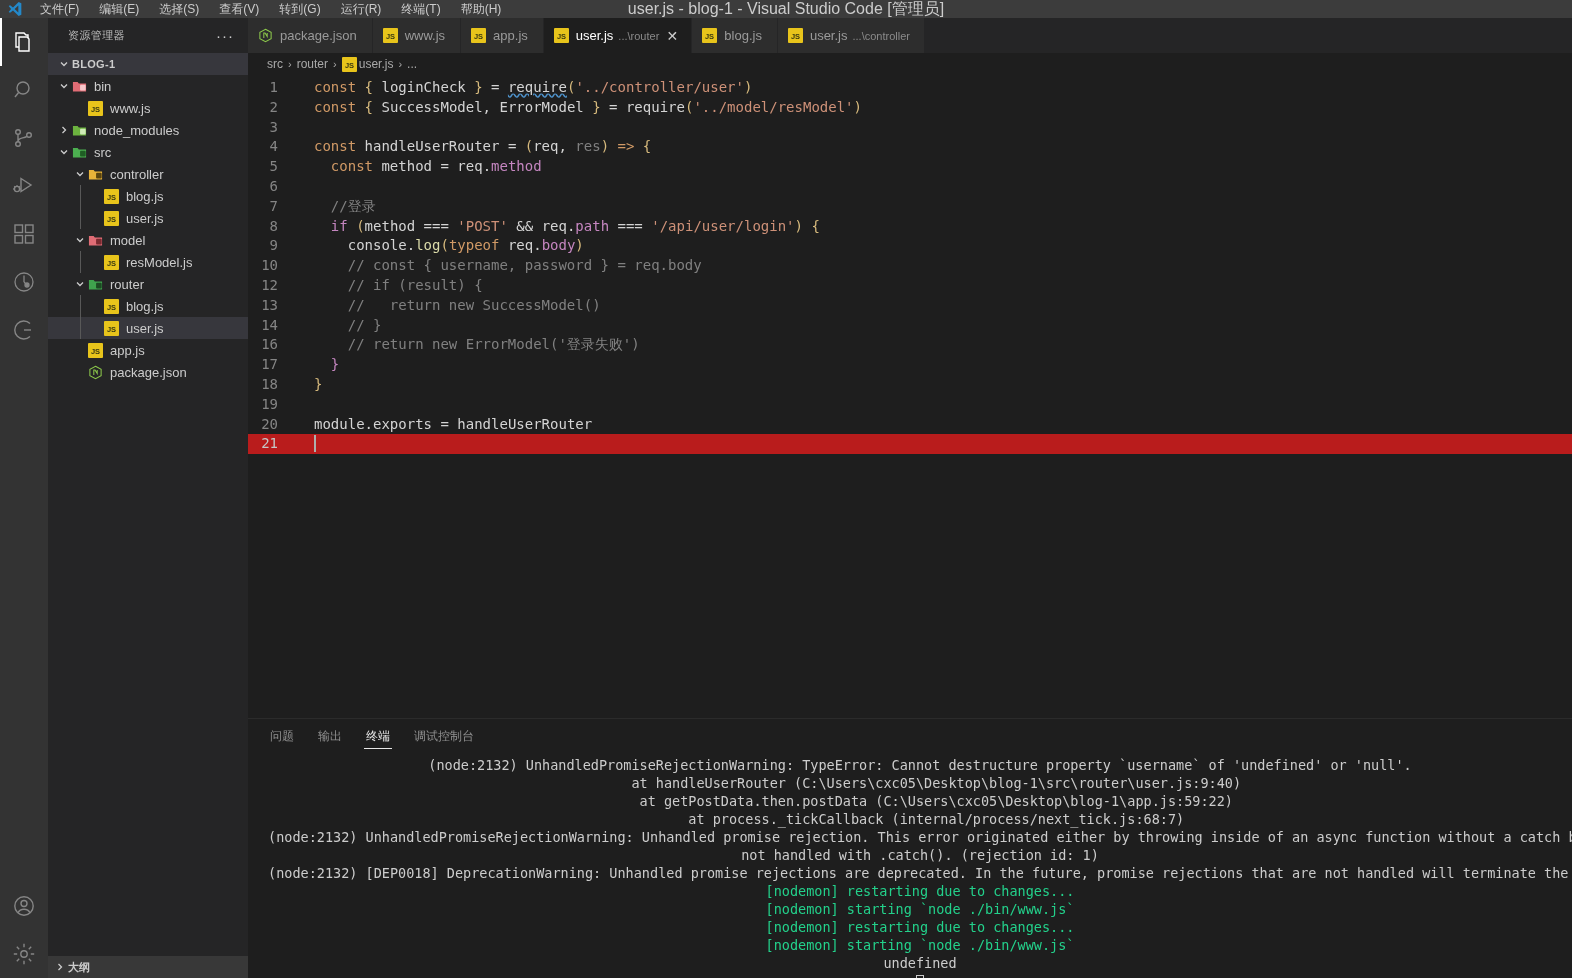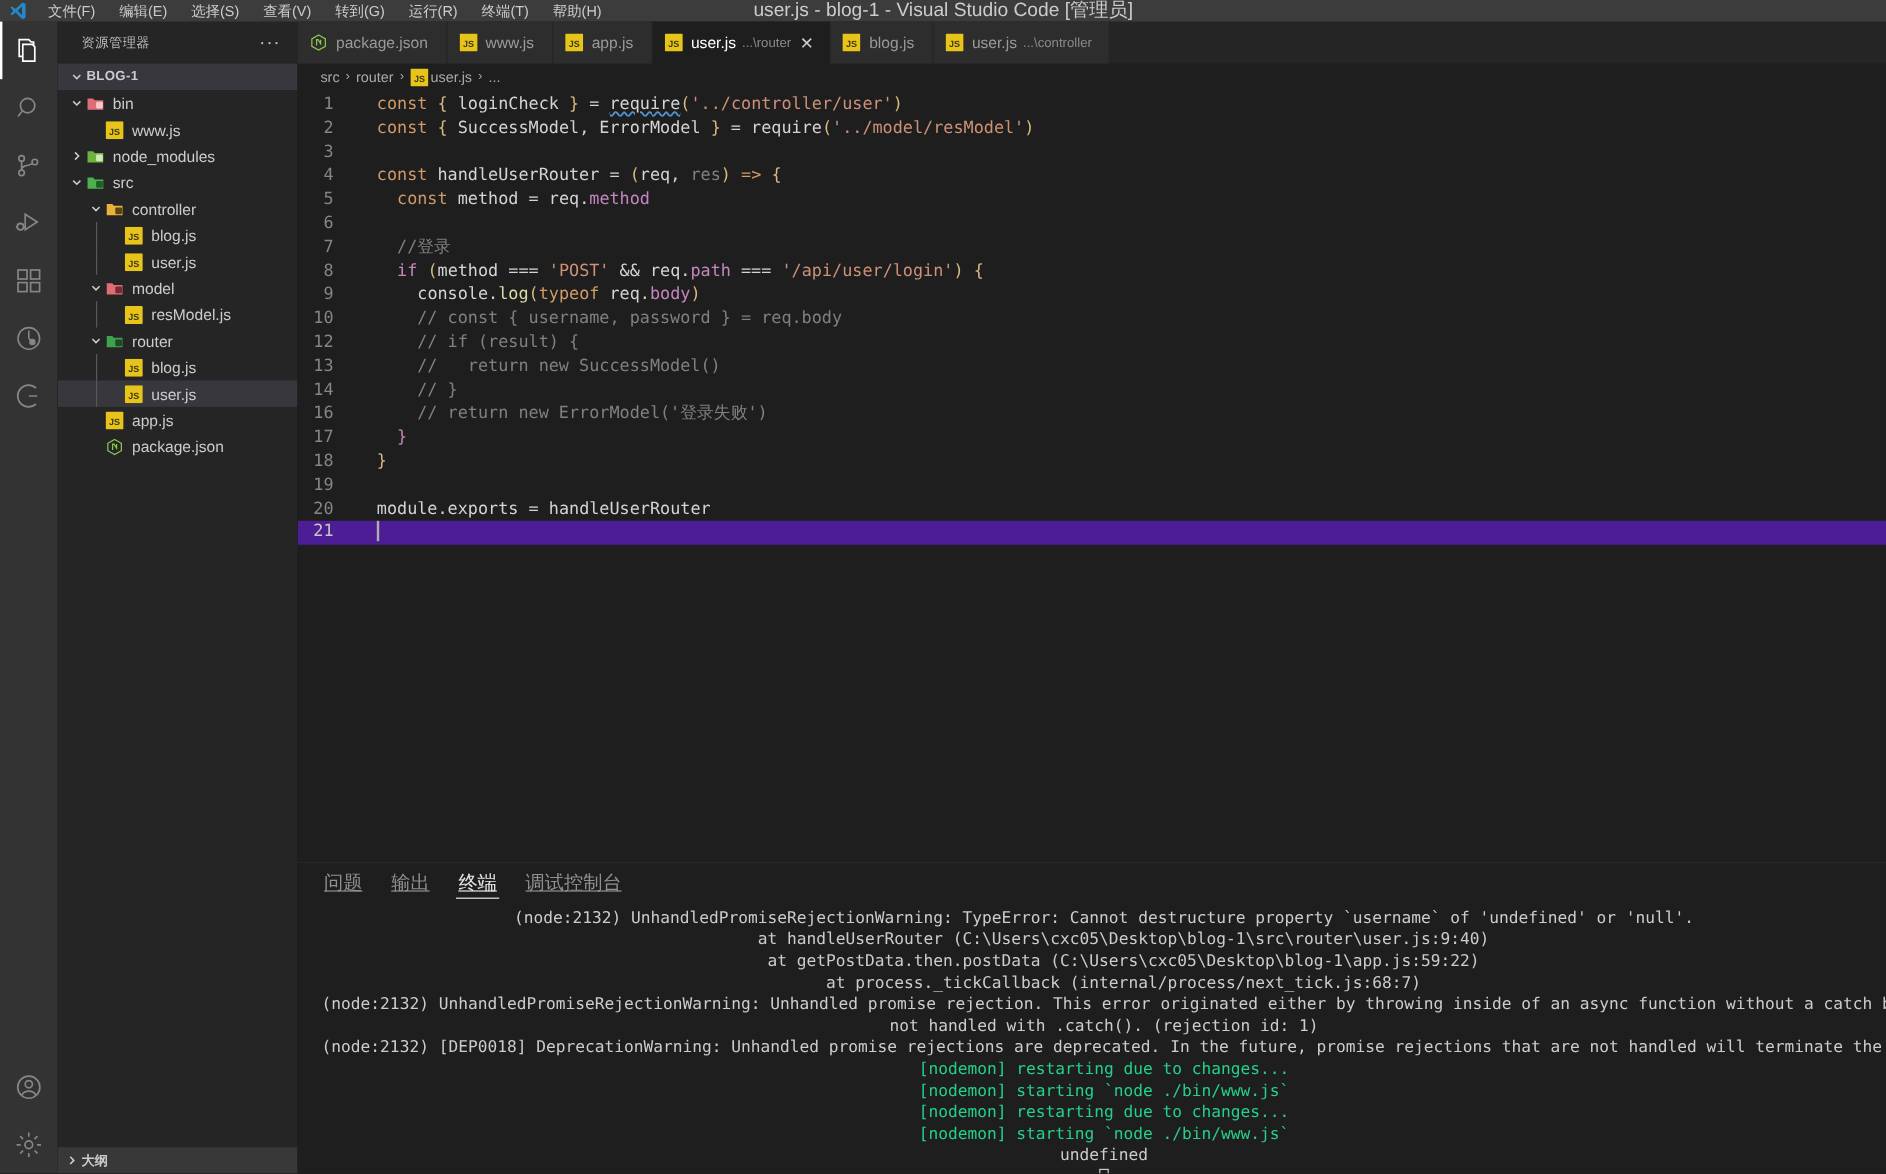--- a/index.html
+++ b/index.html
@@ -111,43 +111,43 @@
     font-family: "DejaVu Sans Mono", "Liberation Mono", monospace;
     font-size: 14px; line-height: 19.8px;
     padding-top: 3px;
   }
   .cl { display: flex; height: 19.8px; align-items: center; white-space: pre; }
   .ln {
     width: 48px; flex: 0 0 48px; text-align: right; padding-right: 18px;
     color: #858585; font-size: 14px;
   }
   .cl.cur .ln { color: #c6c6c6; }
-  .cl.cur { background: #4c1d95; }
+  .cl.cur { background: #b91c1c; }
   .ctext { padding-left: 18px; position: relative; }
   .kw { color: #d19a66; }
   .kw2 { color: #c586c0; }
   .br { color: #d7ba7d; }
   .id { color: #d4d4d4; }
   .fn { color: #dcdcaa; }
   .str { color: #ce9178; }
   .cmg { color: #808080; }
   .prop { color: #c586c0; }
   .op { color: #d4d4d4; }
   .squig { text-decoration: underline; text-decoration-style: wavy; text-decoration-color: #4e94ce; }
   .caret {
     display: inline-block; width: 2px; height: 17px; background: #aeafad;
     vertical-align: middle; position: relative; top: -1px;
   }
 
   
   .panel { flex: 0 0 260px; height: 260px; background: #1e1e1e; display: flex; flex-direction: column; border-top: 1px solid #2b2b2b; }
   .paneltabs { height: 35px; flex: 0 0 35px; display: flex; align-items: center; padding-left: 20px; }
   .ptab {
-    color: #909090; font-size: 16px; margin-right: 20px; height: 35px; line-height: 35px;
-    position: relative; padding: 0 2px; text-decoration: underline;
+    color: #909090; font-size: 12px; margin-right: 20px; height: 35px; line-height: 35px;
+    position: relative; padding: 0 2px;
   }
   .ptab.active { color: #e7e7e7; }
   .ptab.active::after {
     content: ""; position: absolute; left: 0; right: 0; bottom: 5px; height: 1px; background: #e7e7e7;
   }
   .terminal {
     flex: 1 1 auto; overflow: hidden; padding-left: 20px; padding-top: 2px;
     font-family: "DejaVu Sans Mono", "Liberation Mono", monospace;
     font-size: 13.5px; line-height: 18px; color: #cccccc; white-space: pre;
   }

